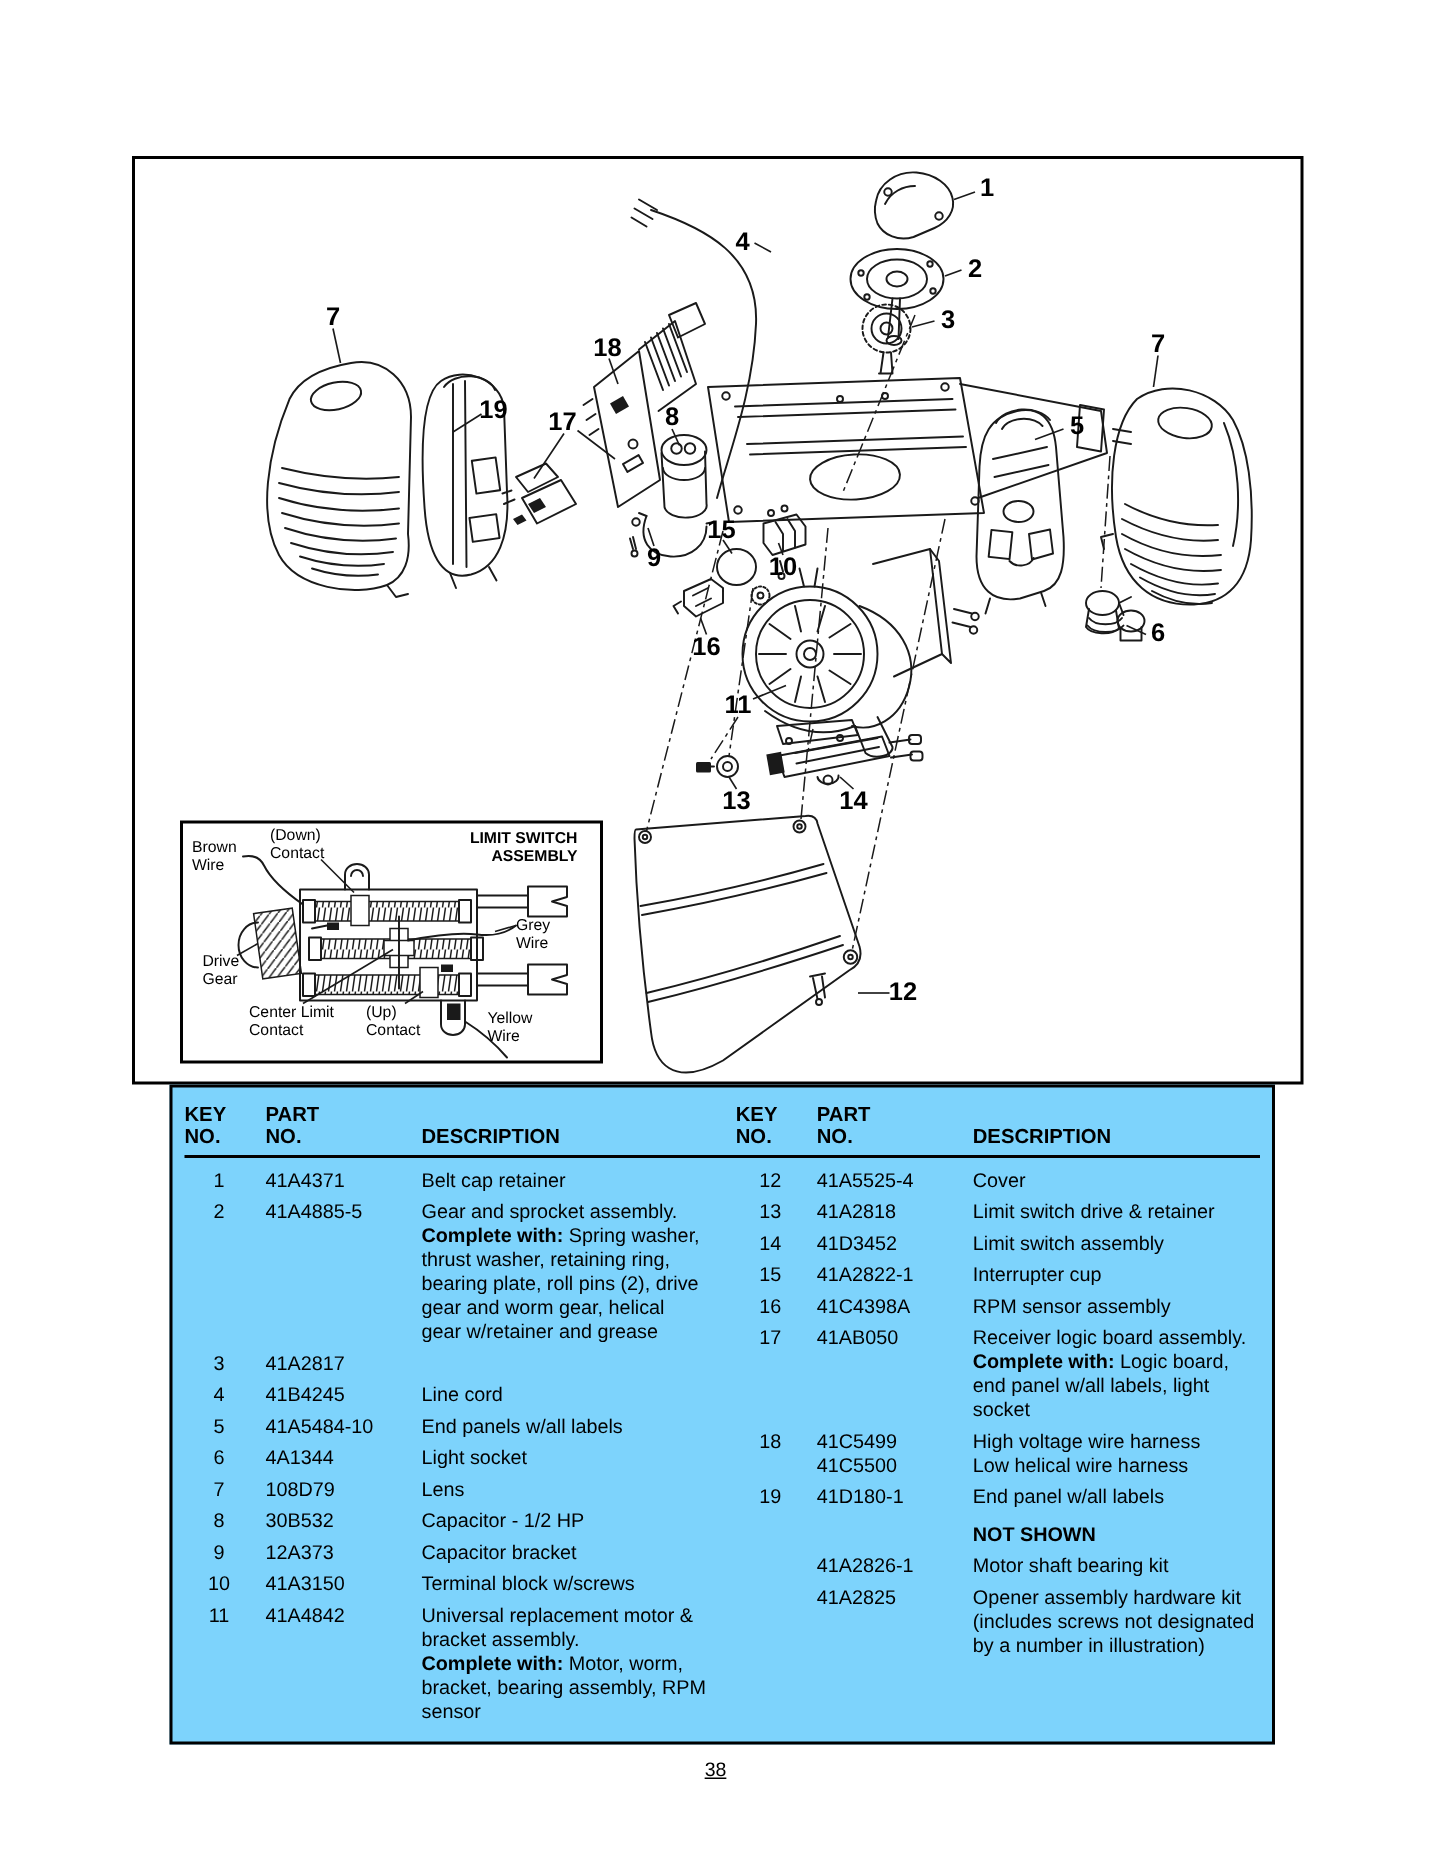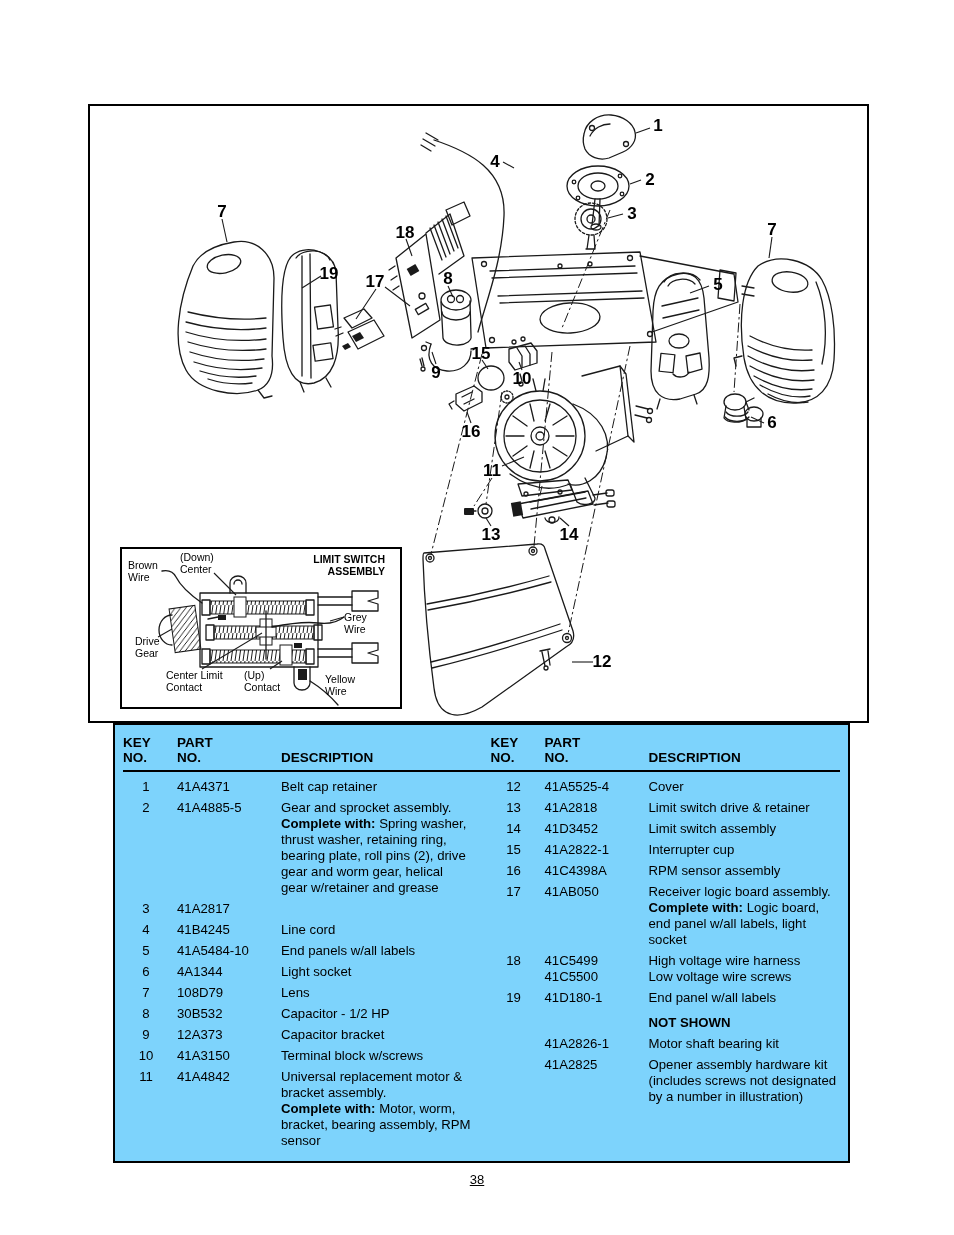--- a/index.html
+++ b/index.html
@@ -346,21 +346,21 @@
           <path class="ldr" d="M92,24 L114,46"></path>
           <path class="ldr" d="M80,120 L140,84"></path>
           <path class="ldr" d="M148,120 L160,112"></path>
           <path class="ldr" d="M36,88 L50,80"></path>
           <path class="ldr" d="M222,68 L208,72"></path>
         </g>
       </svg>
       <div id="inset-labels">
           <div class="ilabel ibold iright" style="left: 166px; top: 4px; width: 97px;">LIMIT SWITCH ASSEMBLY</div>
           <div class="ilabel" style="left: 6px; top: 10px; width: 42px;">Brown Wire</div>
-          <div class="ilabel" style="left: 58px; top: 2px; width: 54px;">(Down) Center</div>
+          <div class="ilabel" style="left: 58px; top: 2px; width: 54px;">(Down) Contact</div>
           <div class="ilabel" style="left: 222px; top: 62px; width: 40px;">Grey Wire</div>
           <div class="ilabel" style="left: 13px; top: 86px; width: 40px;">Drive Gear</div>
           <div class="ilabel" style="left: 44px; top: 120px; width: 84px;">Center Limit Contact</div>
           <div class="ilabel" style="left: 122px; top: 120px; width: 56px;">(Up) Contact</div>
           <div class="ilabel" style="left: 203px; top: 124px; width: 46px;">Yellow Wire</div>
         </div>
     </div>
   </div>
 
   <div class="table-box">
@@ -530,21 +530,21 @@
             </div>
           </div>
           <div class="prow">
             <div class="c-key">18</div>
             <div class="c-part">
               <div>41C5499</div>
               <div>41C5500</div>
             </div>
             <div class="c-desc">
               <div><span>High voltage wire harness</span></div>
-              <div><span>Low voltage wire screws</span></div>
+              <div><span>Low helical wire harness</span></div>
             </div>
           </div>
           <div class="prow">
             <div class="c-key">19</div>
             <div class="c-part">
               <div>41D180-1</div>
             </div>
             <div class="c-desc">
               <div><span>End panel w/all labels</span></div>
             </div>

